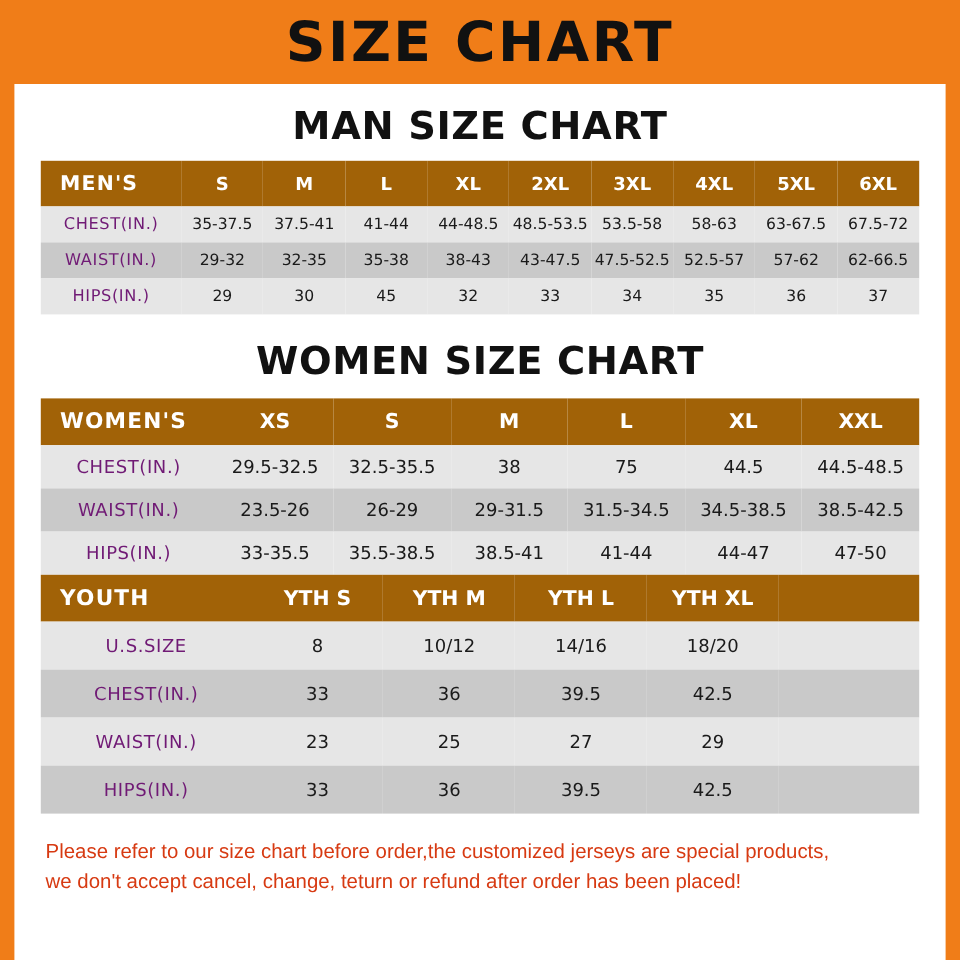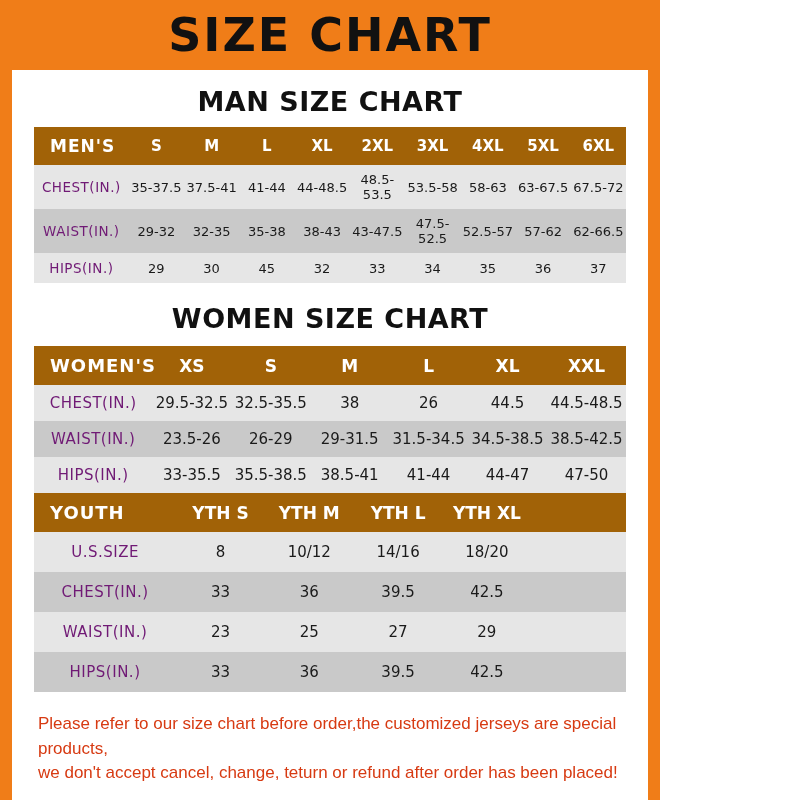--- a/index.html
+++ b/index.html
@@ -8,21 +8,21 @@
   }
   body {
     width: 800px;
     height: 800px;
     background: #ffffff;
     font-family: "Liberation Sans", sans-serif;
     overflow: hidden;
   }
   .page {
     position: relative;
-    width: 660px;
+    width: 800px;
     height: 800px;
     box-sizing: border-box;
     border-left: 12px solid #f07d18;
     border-right: 12px solid #f07d18;
     background: #ffffff;
   }
   .banner {
     height: 70px;
     background: #f07d18;
     display: flex;
@@ -38,21 +38,21 @@
     color: #111111;
     line-height: 1;
   }
   .content {
     padding: 0 22px;
   }
   .section-title {
     text-align: center;
     font-family: "DejaVu Sans", sans-serif;
     font-weight: bold;
-    font-size: 27px;
+    font-size: 32px;
     color: #111111;
     letter-spacing: 0.5px;
   }
   .sec-man .section-title { margin: 16px 0 10px; }
   .sec-women .section-title { margin: 20px 0 12px; }
   .sec-youth .section-title { margin: 22px 0 12px; }
 
   table.size-table {
     width: 100%;
     border-collapse: collapse;
@@ -222,21 +222,21 @@
             <th>XL</th>
             <th>XXL</th>
           </tr>
         </thead>
         <tbody>
           <tr class="alt-light">
             <td class="rowlabel">CHEST(IN.)</td>
             <td>29.5-32.5</td>
             <td>32.5-35.5</td>
             <td>38</td>
-            <td>26</td>
+            <td>75</td>
             <td>44.5</td>
             <td>44.5-48.5</td>
           </tr>
           <tr class="alt-dark">
             <td class="rowlabel">WAIST(IN.)</td>
             <td>23.5-26</td>
             <td>26-29</td>
             <td>29-31.5</td>
             <td>31.5-34.5</td>
             <td>34.5-38.5</td>

